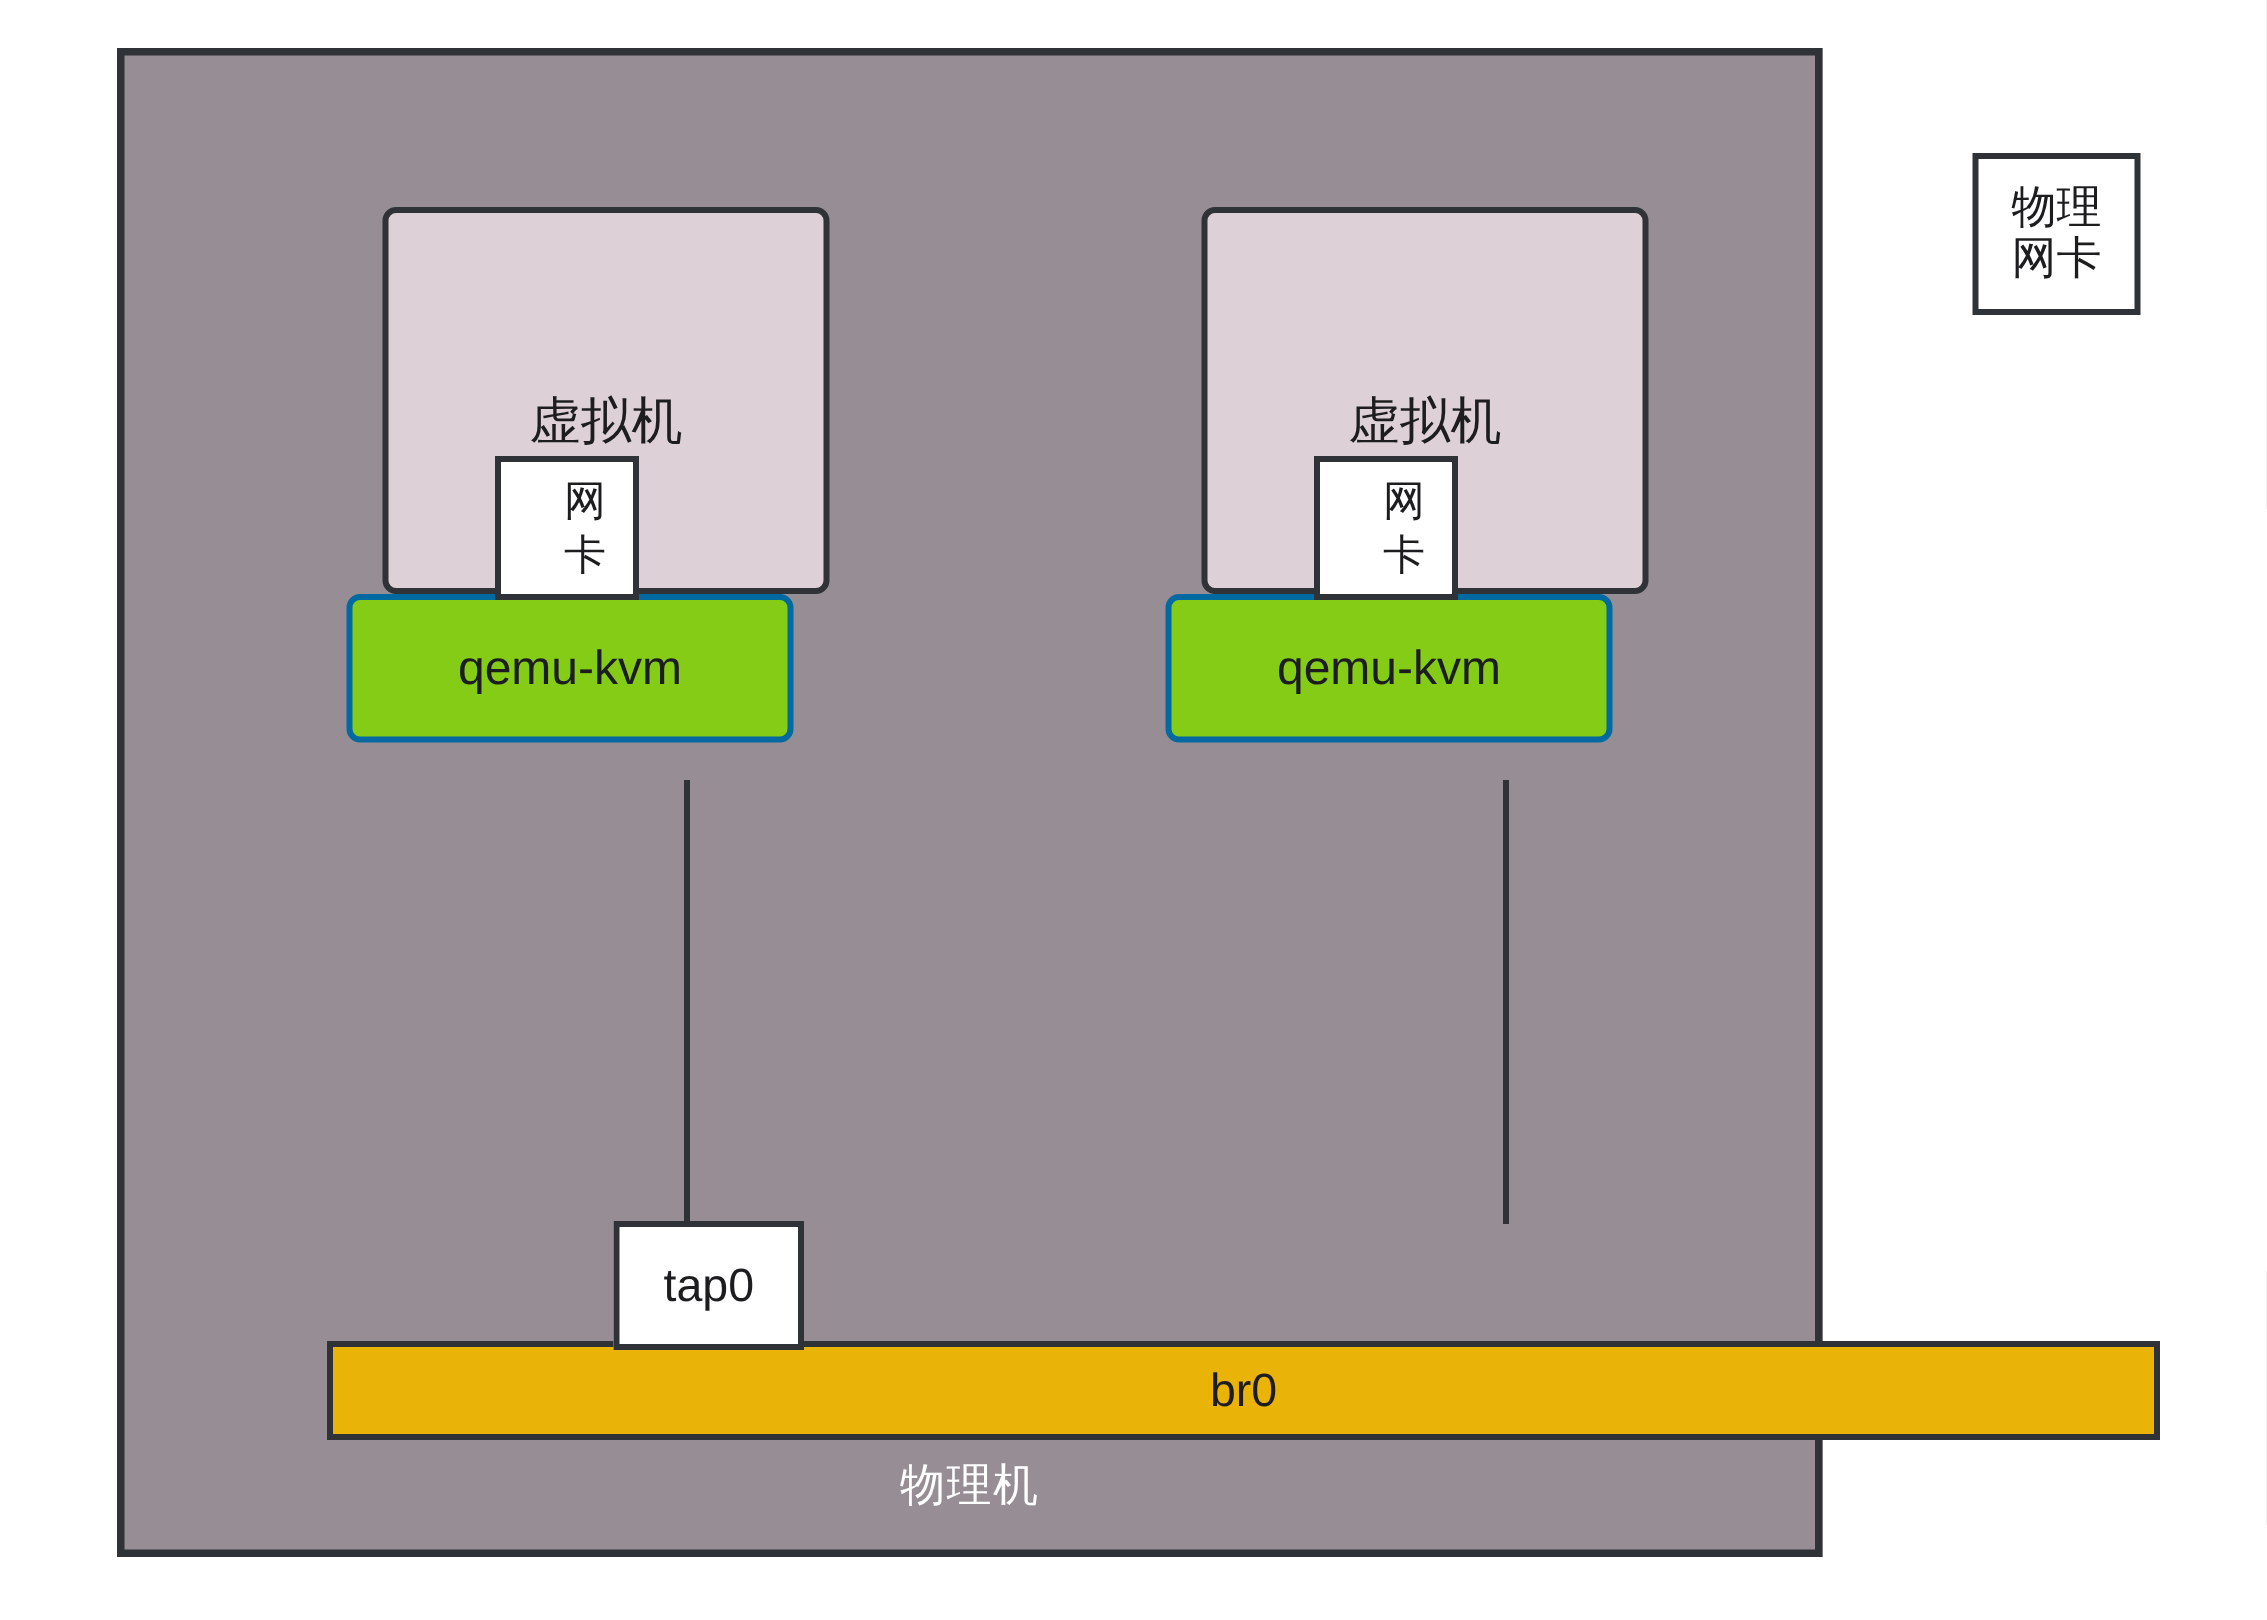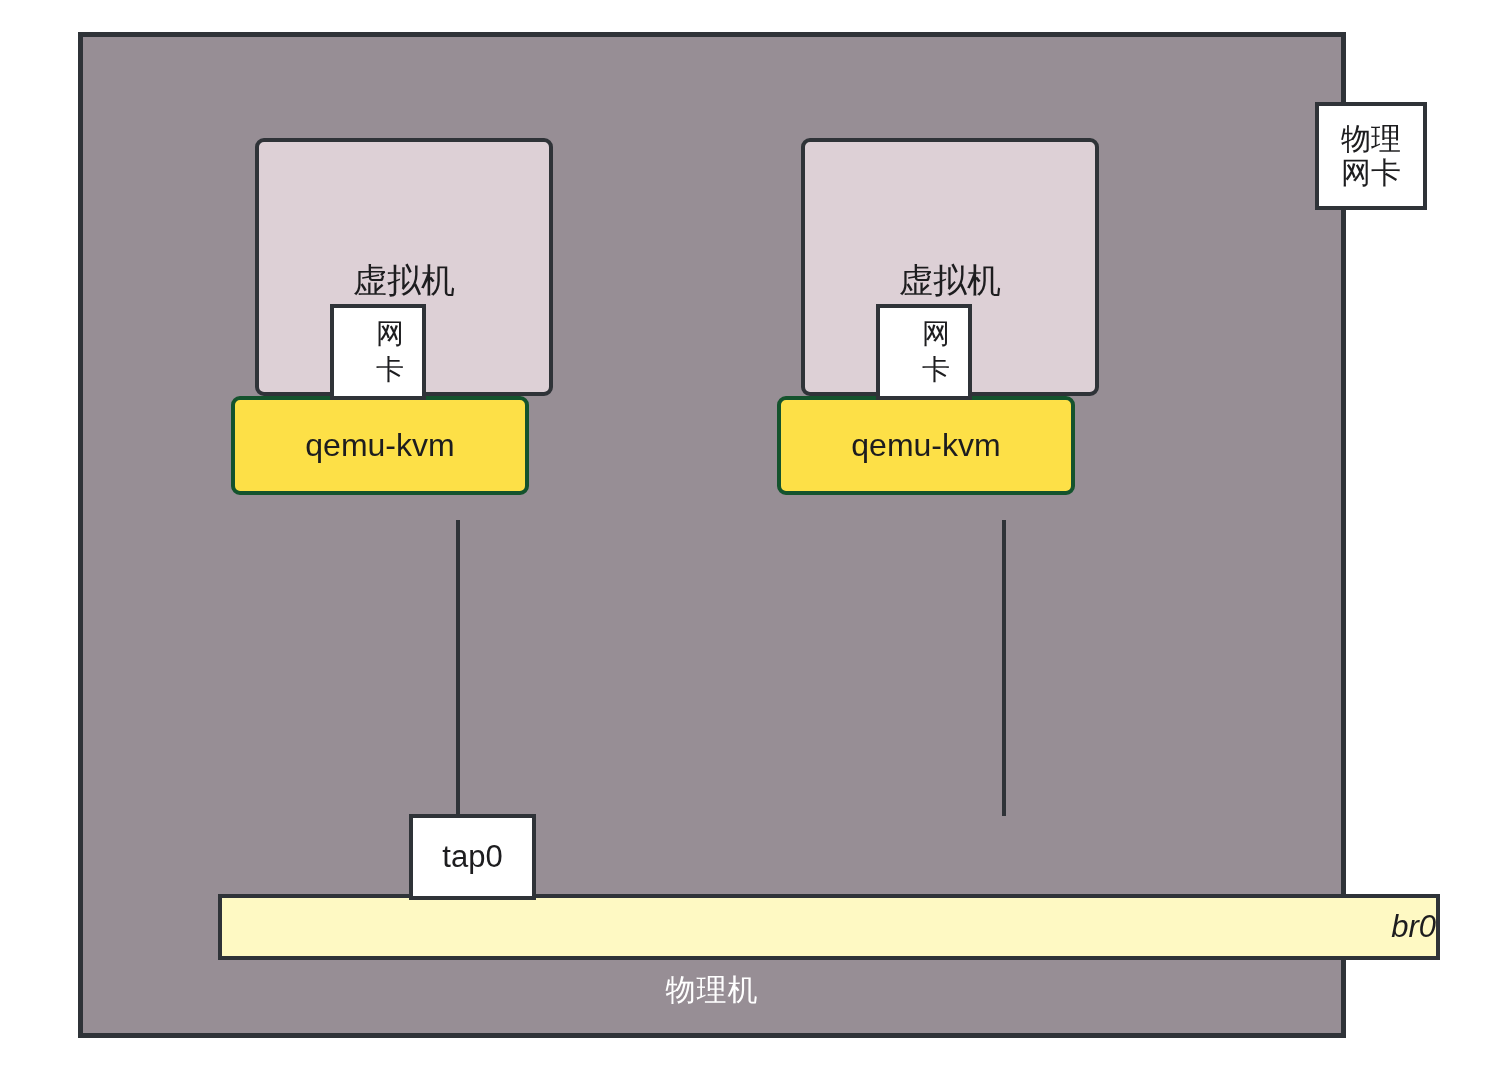--- a/index.html
+++ b/index.html
@@ -19,21 +19,21 @@
     width: 1511px;
     height: 1080px;
     background: #ffffff;
   }
 
   
   .host-box {
     position: absolute;
     left: 78px;
     top: 32px;
-    width: 1268px;
+    width: 1137px;
     height: 1006px;
     background: #978e95;
     border: 5px solid #2f3338;
     box-sizing: border-box;
   }
 
   .host-label {
     position: absolute;
     left: 0;
     right: 0;
@@ -124,22 +124,22 @@
     margin-left: 20px;
   }
 
   
   .qemu-box {
     position: absolute;
     left: 0;
     top: 258px;
     width: 298px;
     height: 99px;
-    background: #fde047;
-    border: 4px solid #14532d;
+    background: #84cc16;
+    border: 4px solid #0369a1;
     border-radius: 9px;
     box-sizing: border-box;
     display: flex;
     align-items: center;
     justify-content: center;
     z-index: 2;
   }
   .qemu-label {
     font-size: 32px;
     color: #1d1d1f;
@@ -177,28 +177,27 @@
     color: #1d1d1f;
   }
 
   
   .bridge-bar {
     position: absolute;
     left: 135px;
     top: 857px;
     width: 1222px;
     height: 66px;
-    background: #fef9c3;
-    border: 4px solid #2f3338;
-    box-sizing: border-box;
-    display: flex;
-    align-items: center;
-    justify-content: flex-end;
+    background: #eab308;
+    border: 4px solid #2f3338;
+    box-sizing: border-box;
+    display: flex;
+    align-items: center;
+    justify-content: center;
     z-index: 3;
-    font-style: italic;
   }
   .bridge-label {
     font-size: 31px;
     color: #1d1d1f;
   }
 </style>
 </head>
 <body>
 
 <div id="canvas">

